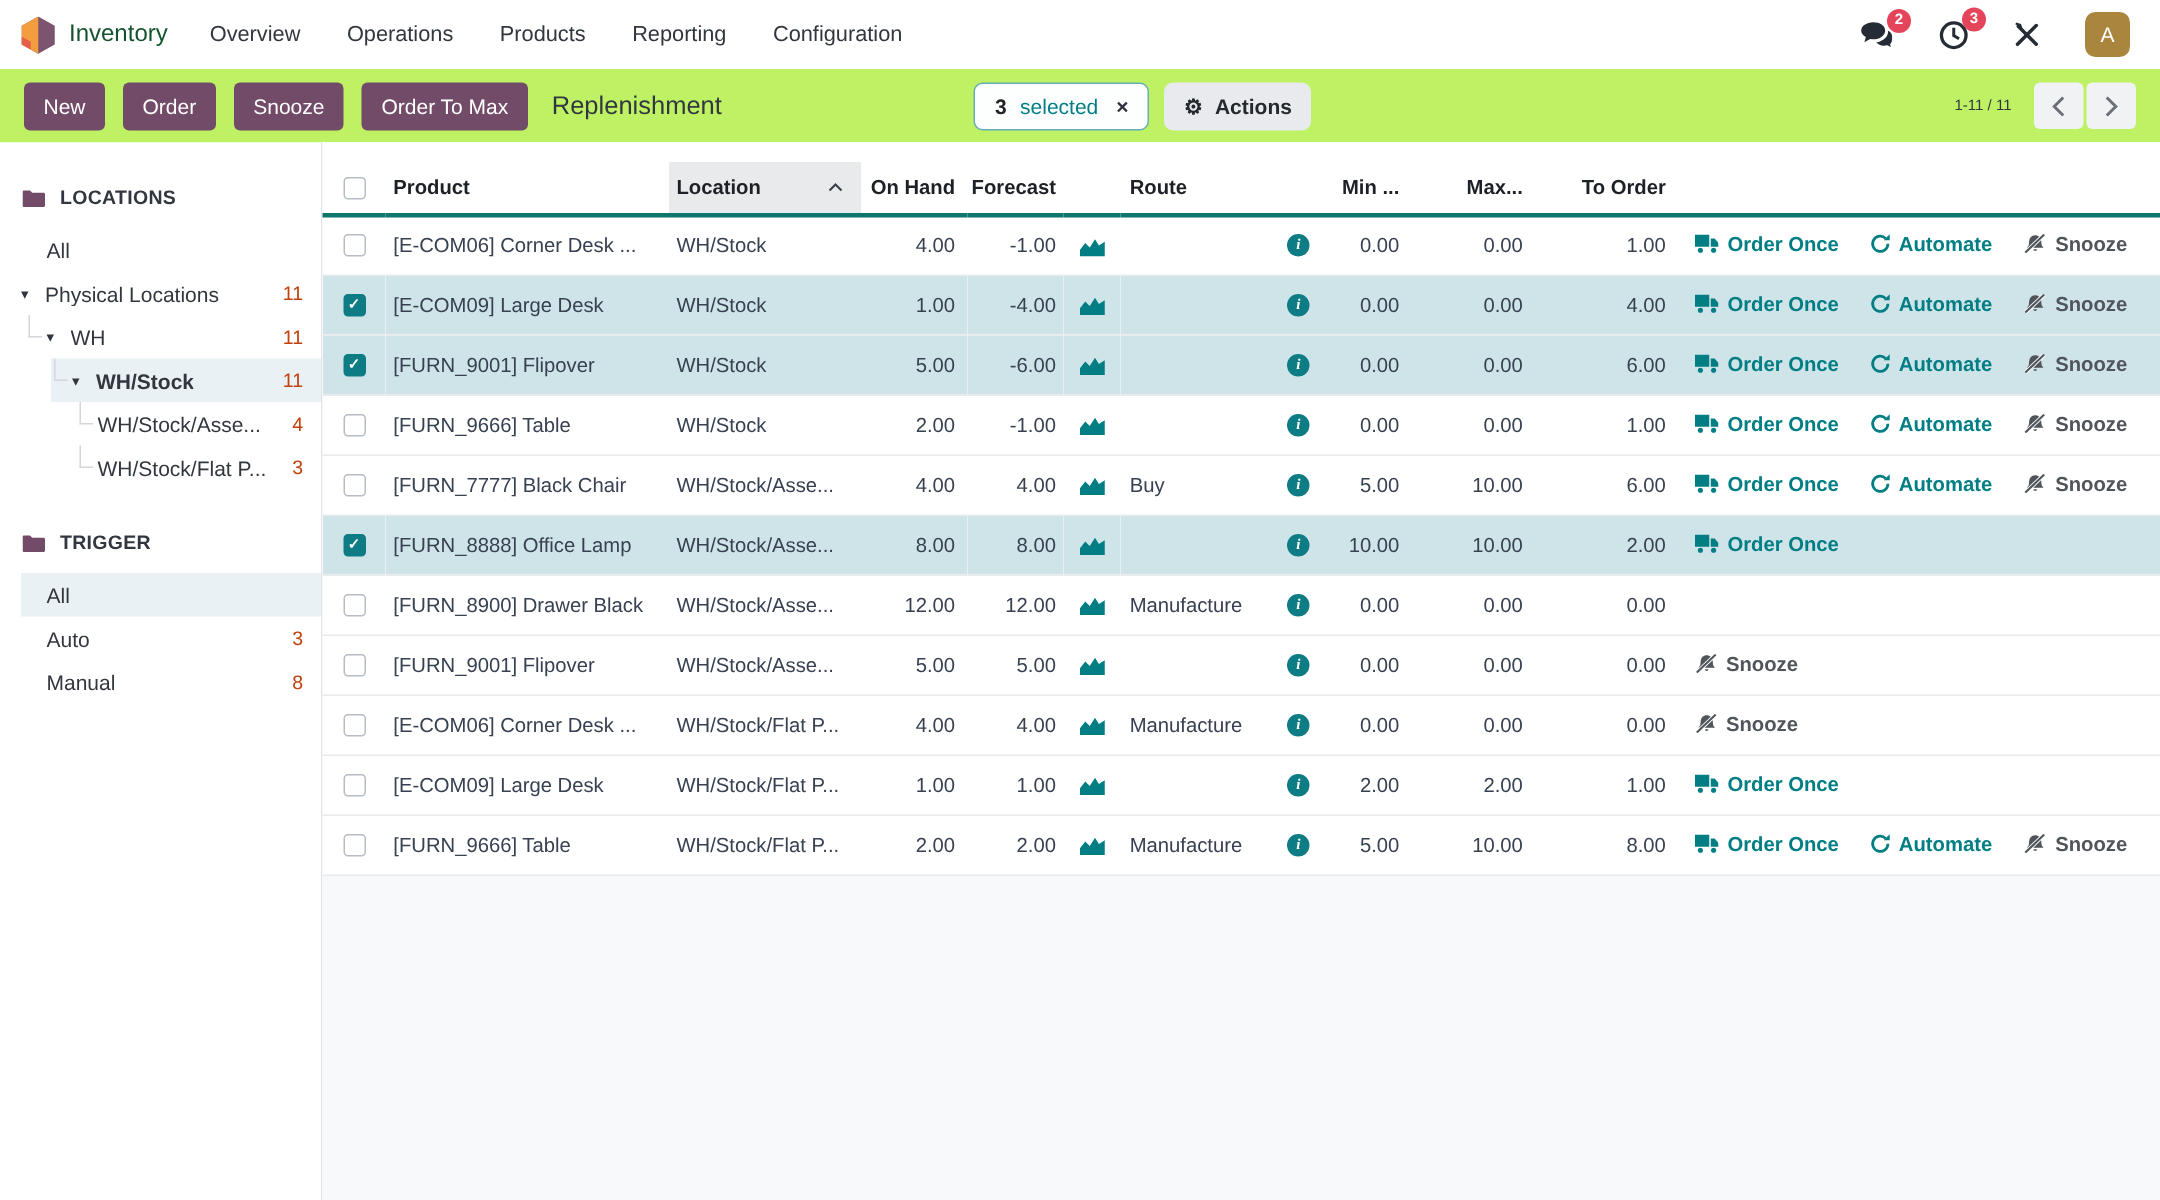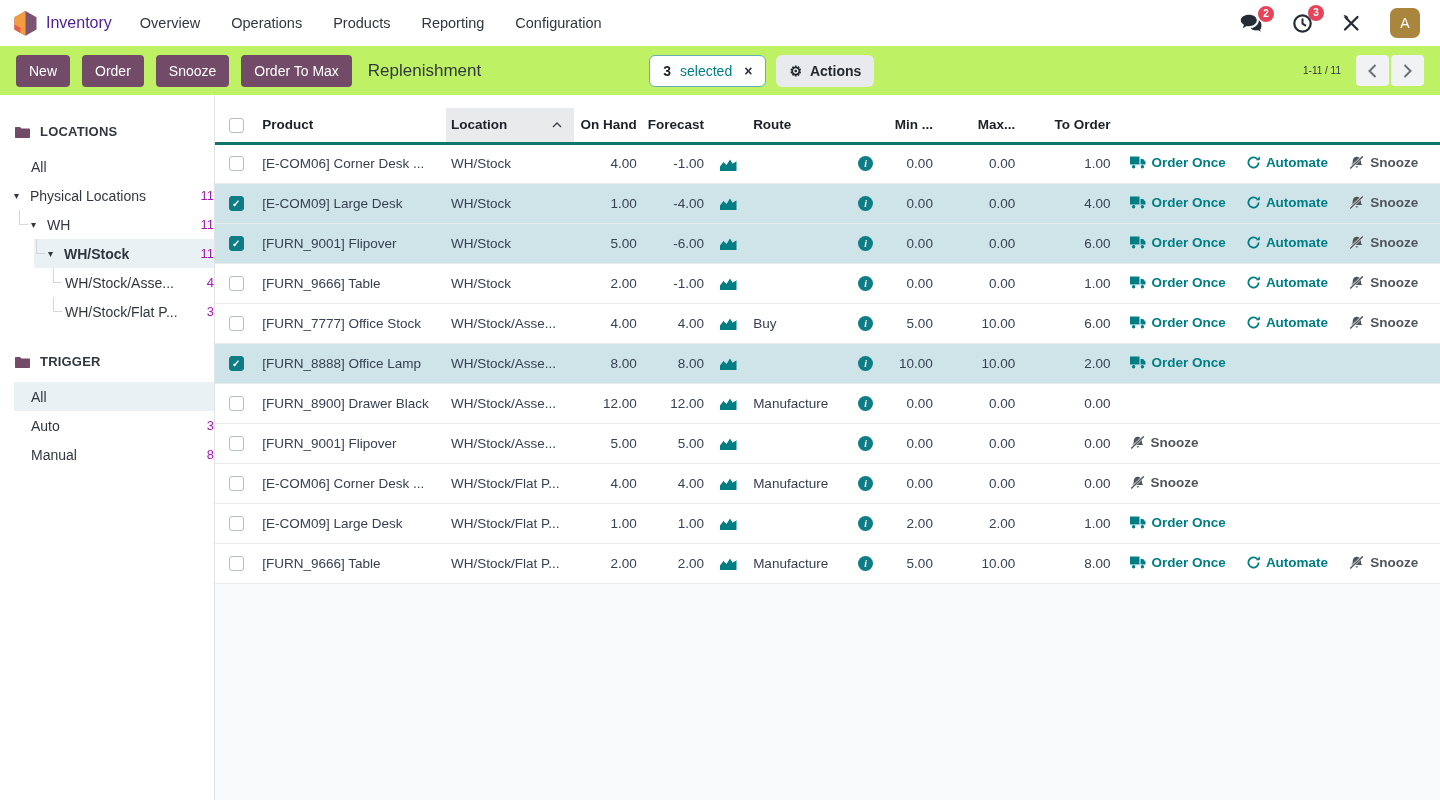--- a/index.html
+++ b/index.html
@@ -2,21 +2,21 @@
 <html><head>
 <meta charset="utf-8">
 <style>
   * { box-sizing: border-box; margin: 0; padding: 0; }
   html,body { width:1440px; height:800px; overflow:hidden; background:#fff;
     font-family:"Liberation Sans", sans-serif; color:#374151; }
 
   
   .navbar { height:46px; display:flex; align-items:center; padding:0 20px 0 14px; background:#fff; }
   .brand { display:flex; align-items:center; gap:9px; margin-right:28px; cursor:pointer; }
-  .app-name { font-size:16px; color:#4c1d95; }
+  .app-name { font-size:16px; color:#14532d; }
   .nav-menus { display:flex; align-items:center; }
   .nav-item { font-size:14.5px; color:#32373f; margin-right:31px; cursor:pointer; white-space:nowrap; }
   .nav-right { margin-left:auto; display:flex; align-items:center; gap:29px; }
   .icon-wrap { position:relative; cursor:pointer; display:flex; }
   .nbadge { position:absolute; top:-8px; right:-11px; background:#e4455a; color:#fff; font-size:10px;
     font-weight:700; min-width:16px; height:16px; border-radius:8px; display:flex; align-items:center;
     justify-content:center; padding:0 4px; }
   .avatar { width:30px; height:30px; border-radius:7px; background:#a9853e; color:#fff; display:flex;
     align-items:center; justify-content:center; font-size:14px; cursor:pointer; }
 
@@ -42,21 +42,21 @@
   
   .main { display:flex; height:705px; background:#fff; }
   .sidebar { width:215px; border-right:1px solid #e2e4e7; padding-top:29px; flex-shrink:0; overflow:hidden; }
   .side-section { margin-bottom:28px; }
   .side-header { display:flex; align-items:center; gap:10px; padding-left:15px; font-size:13px;
     font-weight:700; color:#32373f; margin-bottom:13px; letter-spacing:.2px; }
   .side-item { display:flex; align-items:center; height:29px; font-size:14px; color:#32373f; cursor:pointer; }
   .side-item.sel { background:#e9f1f4; }
   .side-item.bold .lbl { font-weight:700; }
   .lbl { white-space:nowrap; overflow:hidden; text-overflow:ellipsis; }
-  .cnt { margin-left:auto; color:#a21caf; font-size:13px; }
+  .cnt { margin-left:auto; padding-right:12px; color:#c2410c; font-size:13px; }
   .caret { color:#32373f; font-size:10px; margin-right:6px; width:10px; flex-shrink:0; cursor:pointer; }
   .elbow { width:9px; height:15px; border-left:1px solid #d3d6da; border-bottom:1px solid #d3d6da;
     align-self:flex-start; margin-top:0; margin-right:3px; flex-shrink:0; }
 
   .content { flex:1; display:flex; flex-direction:column; background:#fff; padding-top:13px; }
   table { border-collapse:collapse; table-layout:fixed; width:100%; font-size:13.5px; color:#374151; }
   col.c-check{width:42px} col.c-product{width:188px} col.c-location{width:128px} col.c-onhand{width:70px}
   col.c-forecast{width:64px} col.c-chart{width:38px} col.c-route{width:104px} col.c-info{width:28px}
   col.c-min{width:60px} col.c-max{width:82px} col.c-toorder{width:95px} col.c-actions{width:321px}
   thead th { height:35px; font-weight:600; color:#1d2127; text-align:left; border-bottom:3px solid #0f766e;
@@ -467,21 +467,21 @@
                     <path d="M6.6 10.2h2.4a1.2 1.2 0 0 1-2.4 0z" fill="#50555b"></path>
                     <path d="M1.2 12.4 13.8 0.4" stroke="#fff" stroke-width="2.6"></path>
                     <path d="M1.2 12.4 13.8 0.4" stroke="#50555b" stroke-width="1.4"></path>
                   </svg>
                 </span>
                 <span>Snooze</span>
               </span></td>
           </tr>
           <tr>
             <td class="c-check"><span class="cb"></span></td>
-            <td class="c-product">[FURN_7777] Office Stock</td>
+            <td class="c-product">[FURN_7777] Black Chair</td>
             <td class="c-location">WH/Stock/Asse...</td>
             <td class="num c-onhand">4.00</td>
             <td class="num c-forecast">4.00</td>
             <td class="c-chart"><span class="chart-ic">
                 <svg width="17" height="13" viewBox="0 0 17 13">
                   <path d="M0 13 V8.5 L3.5 4 l3 3 L10 1.5 l2.6 4.2 L16.5 3.2 V13 Z" fill="#017e84"></path>
                 </svg>
               </span></td>
             <td class="c-route">Buy</td>
             <td class="c-info"><span class="info-i">i</span></td>

